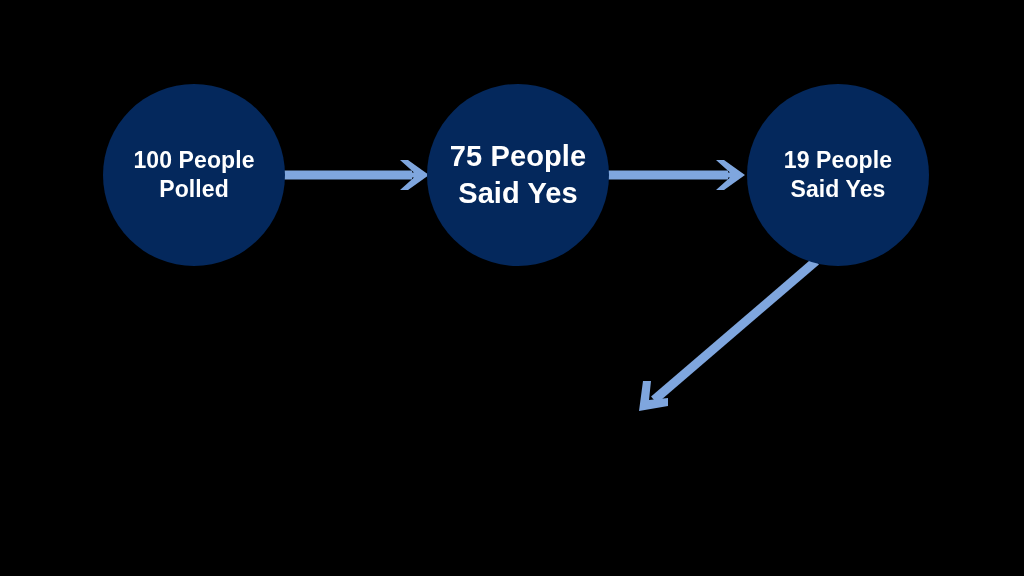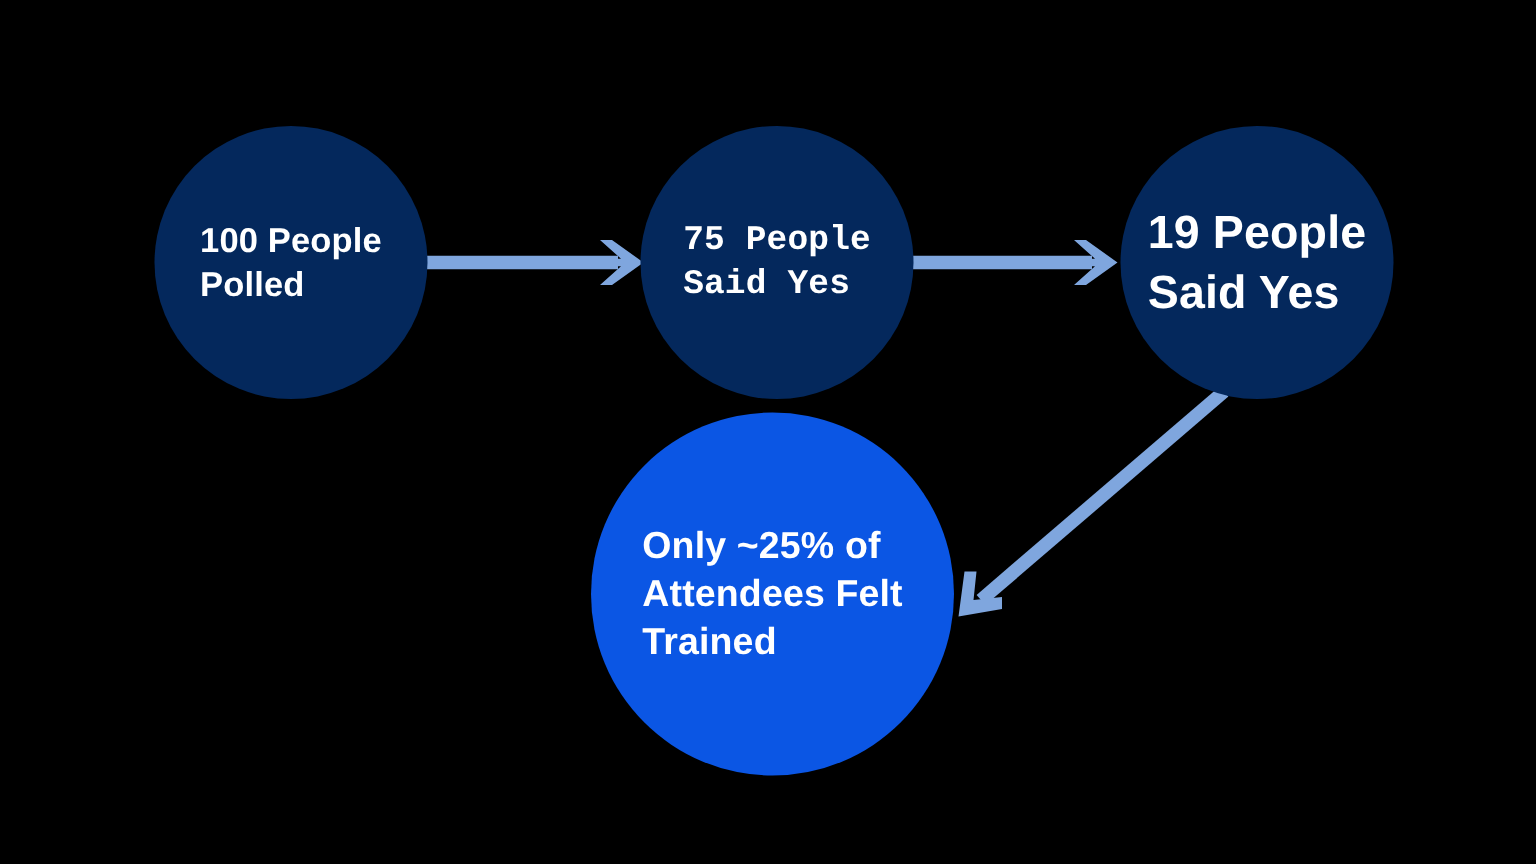--- a/index.html
+++ b/index.html
@@ -26,45 +26,45 @@
     top: 0;
     width: 1024px;
     height: 576px;
   }
   .node {
     position: absolute;
     border-radius: 50%;
     display: flex;
     align-items: center;
     justify-content: center;
+    text-align: center;
     color: #FFFFFF;
     font-weight: 700;
     line-height: 1.28;
     letter-spacing: 0.1px;
     box-sizing: border-box;
     z-index: 2;
   }
   .node-navy { background: #04285C; }
   .node-bright { background: #0B56E4; }
 
   #node-polled {
     left: 103px; top: 84px;
     width: 182px; height: 182px;
     font-size: 23px;
   }
   #node-responsible-yes {
     left: 427px; top: 84px;
     width: 182px; height: 182px;
-    font-size: 23px;
-    font-family: Liberation Mono, monospace;
+    font-size: 29px;
   }
   #node-trained-yes {
     left: 747px; top: 84px;
     width: 182px; height: 182px;
-    font-size: 31px;
+    font-size: 23px;
   }
   #node-conclusion {
     left: 394px; top: 275px;
     width: 242px; height: 242px;
     font-size: 25px;
     padding: 0 18px;
   }
   .node-label {
     display: block;
     white-space: pre-line;
@@ -115,19 +115,14 @@
   <div class="node node-navy" id="node-responsible-yes">
     <span class="node-label">75 People
 Said Yes</span>
   </div>
 
   <div class="node node-navy" id="node-trained-yes">
     <span class="node-label">19 People
 Said Yes</span>
   </div>
 
-  <div class="node node-bright" id="node-conclusion">
-    <span class="node-label">Only ~25% of
-Attendees Felt
-Trained</span>
-  </div>
 
 </div>
 
 </body></html>

